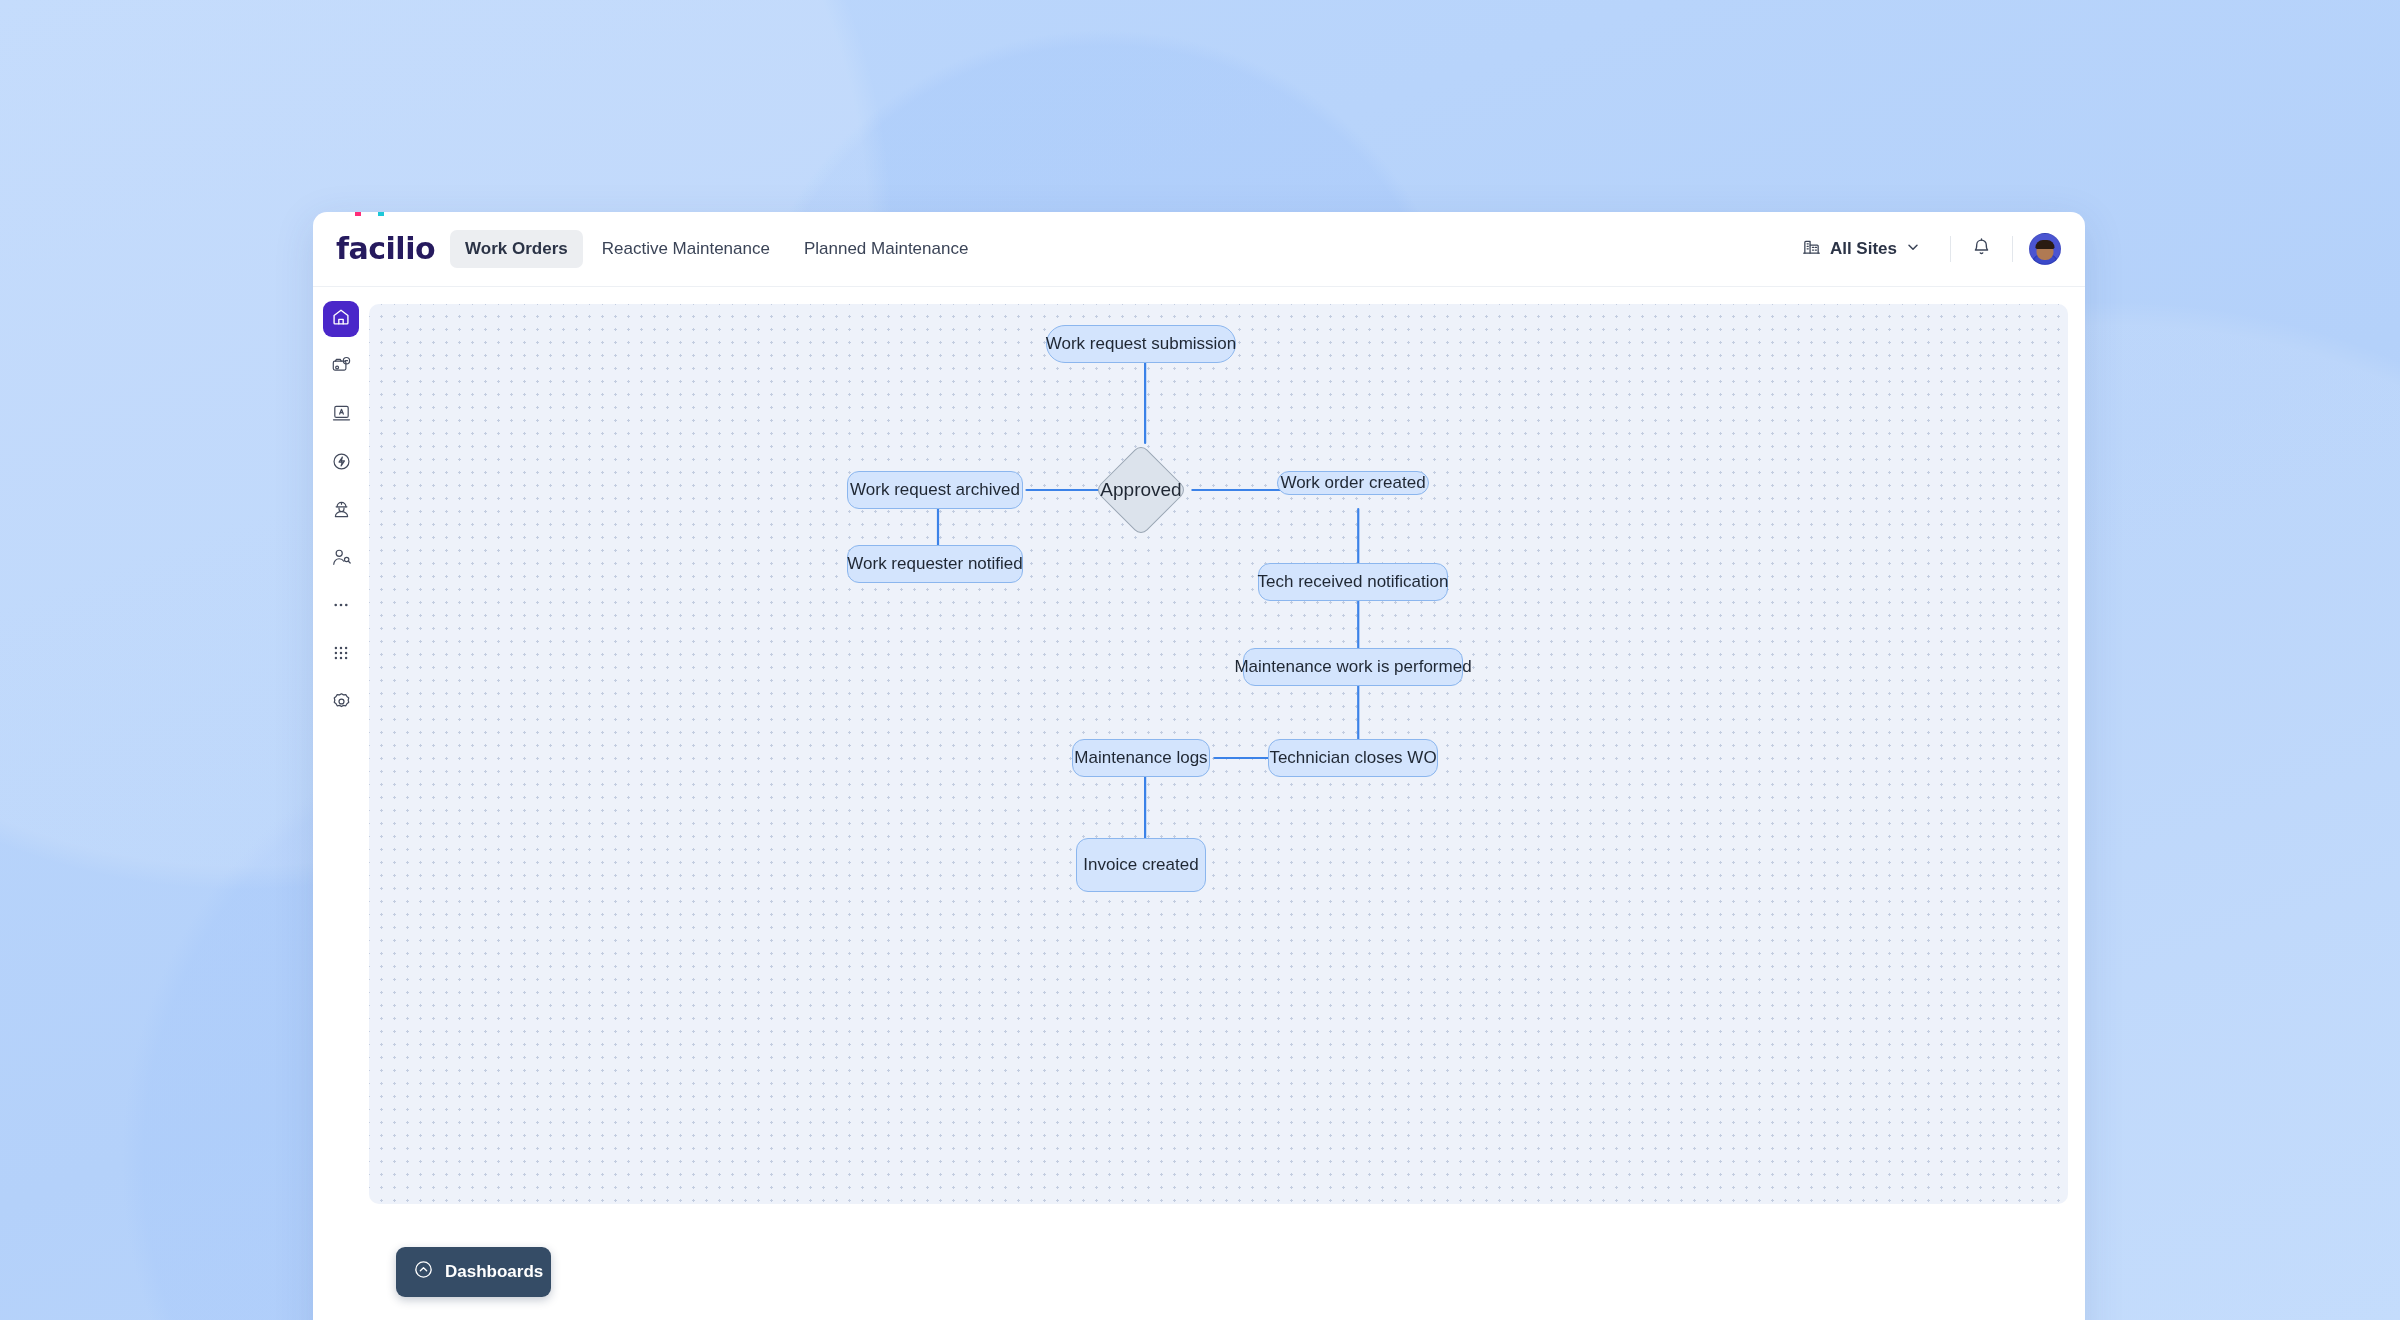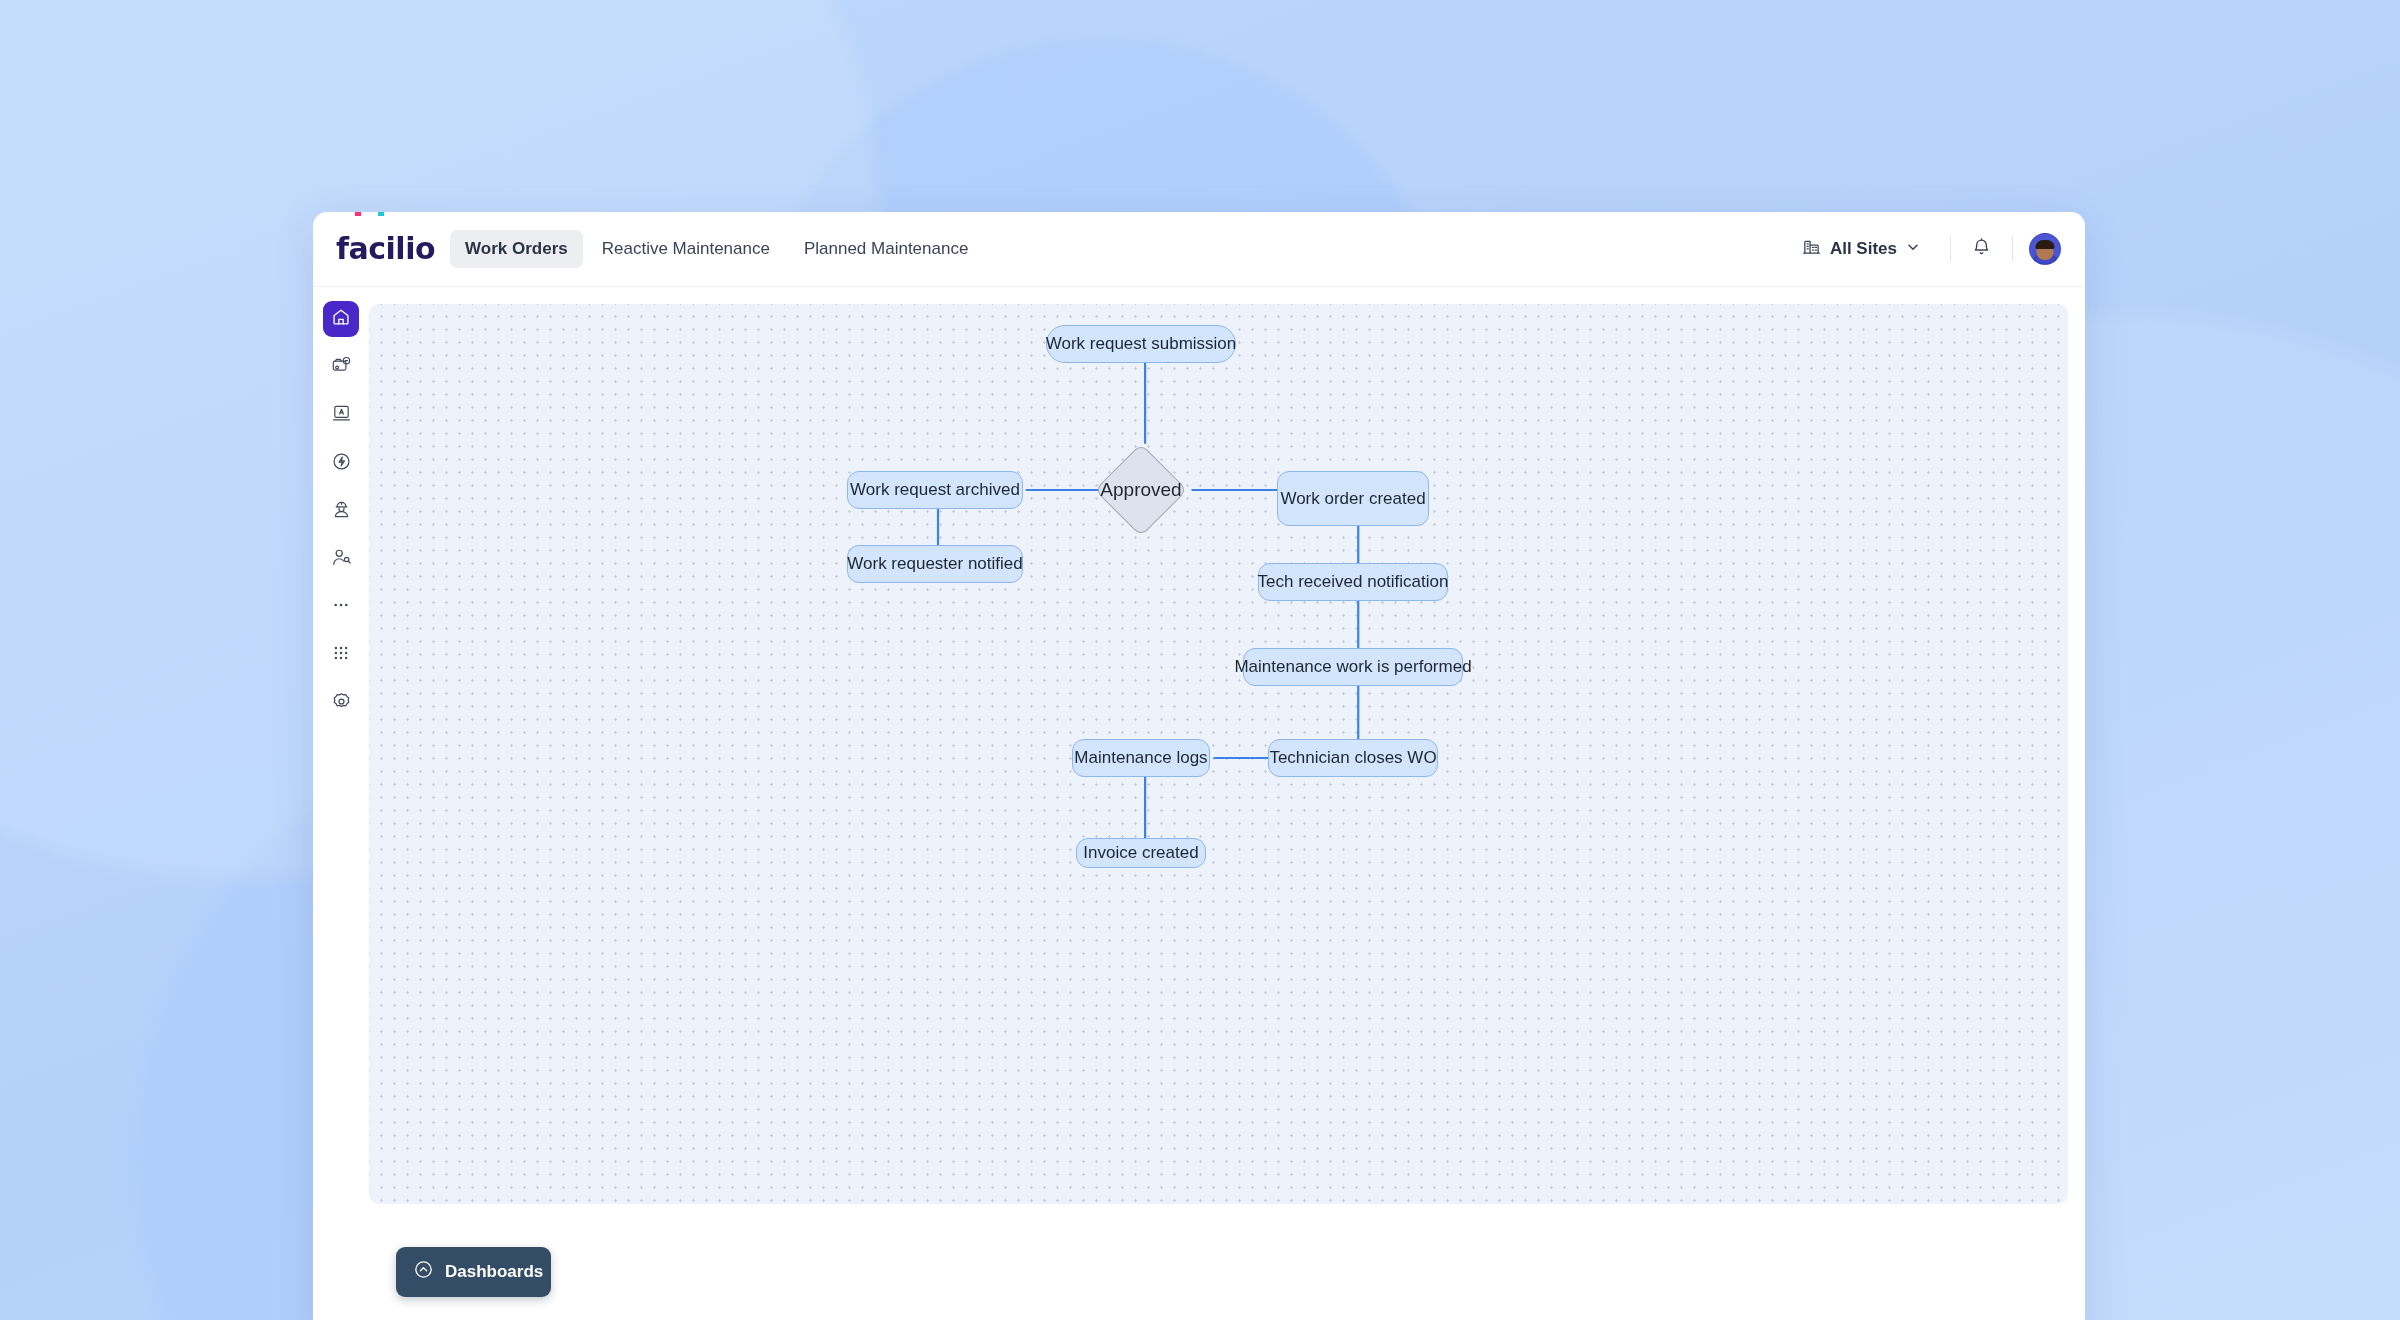--- a/index.html
+++ b/index.html
@@ -423,41 +423,41 @@
         </div>
 
         <div class="node rect" style="left: 478px; top: 167px; width: 176px; height: 38px;">
             <span>Work request archived</span>
           </div>
 
         <div class="node rect" style="left: 478px; top: 241px; width: 176px; height: 38px;">
             <span>Work requester notified</span>
           </div>
 
-        <div class="node rect" style="left: 908px; top: 167px; width: 152px; height: 55px;">
+        <div class="node rect" style="left: 908px; top: 167px; width: 152px; height: 24px;">
             <span>Work order created</span>
           </div>
 
         <div class="node rect" style="left: 889px; top: 259px; width: 190px; height: 38px;">
             <span>Tech received notification</span>
           </div>
 
         <div class="node rect" style="left: 874px; top: 344px; width: 220px; height: 38px;">
             <span>Maintenance work is performed</span>
           </div>
 
         <div class="node rect" style="left: 899px; top: 435px; width: 170px; height: 38px;">
             <span>Technician closes WO</span>
           </div>
 
         <div class="node rect" style="left: 703px; top: 435px; width: 138px; height: 38px;">
             <span>Maintenance logs</span>
           </div>
 
-        <div class="node rect" style="left: 707px; top: 534px; width: 130px; height: 30px;">
+        <div class="node rect" style="left: 707px; top: 534px; width: 130px; height: 54px;">
             <span>Invoice created</span>
           </div>
 
       </div>
     </div>
 
   </div>
 </div>
 
 <div id="dashboards-btn">

